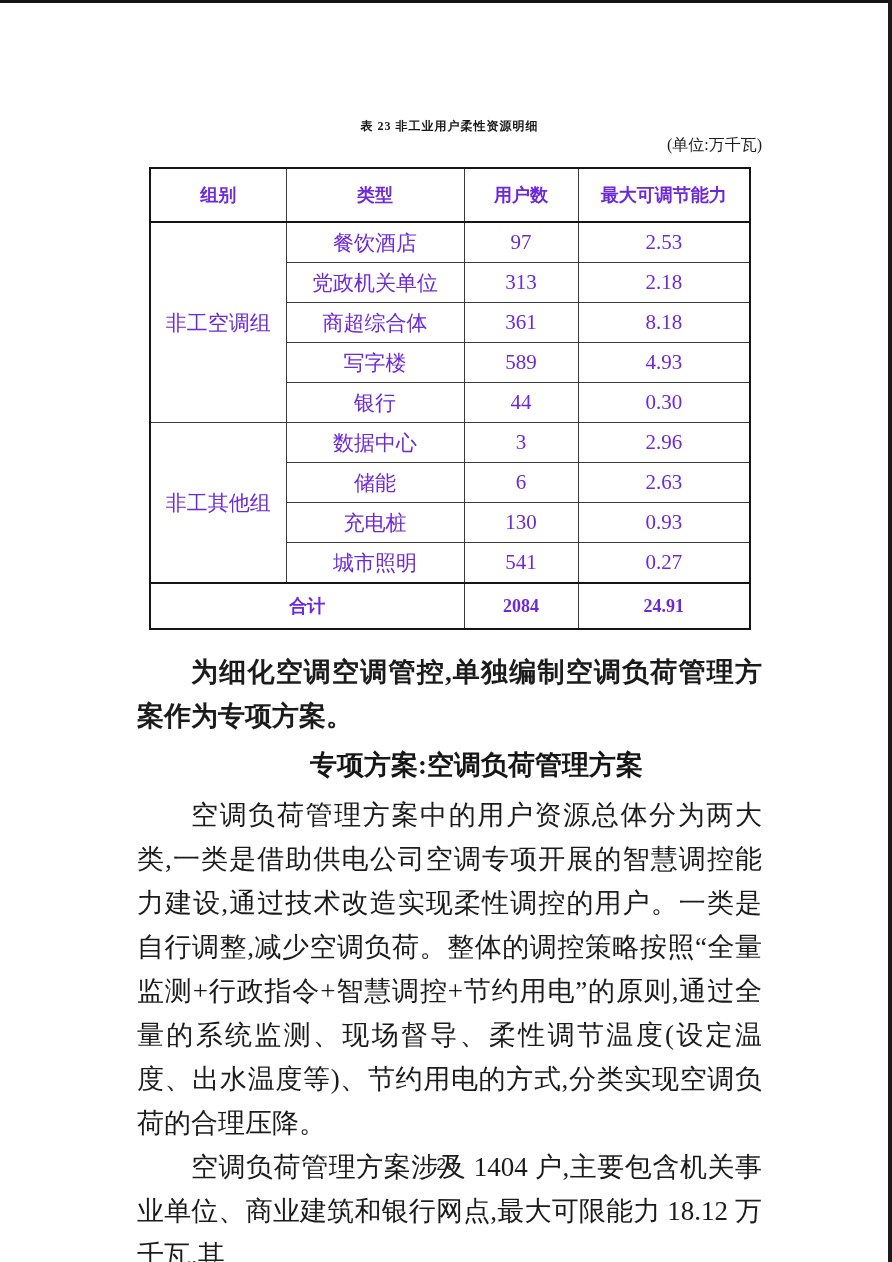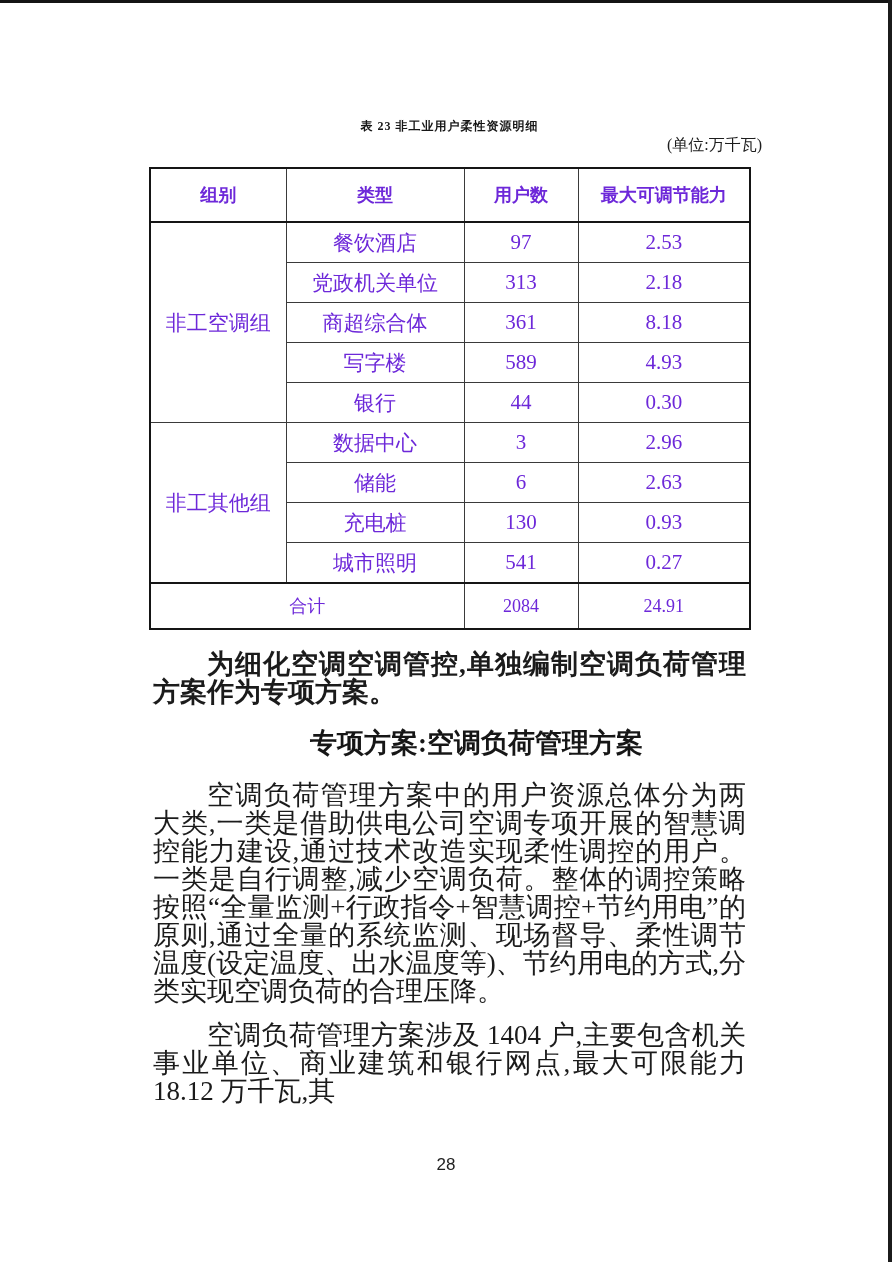--- a/index.html
+++ b/index.html
@@ -54,31 +54,31 @@
   table.res-table thead th {
     height: 52px;
     font-size: 18px;
     font-weight: bold;
     border-bottom: 2px solid #151515;
   }
   table.res-table tbody td { height: 39px; font-size: 21px; }
   table.res-table tfoot td {
     height: 44px;
     font-size: 18px;
-    font-weight: normal;
+    font-weight: bold;
     border-top: 2px solid #151515;
   }
   .body-text { margin-top: 20px; }
   .para {
     font-size: 27px;
-    line-height: 28px;
+    line-height: 44px;
     text-align: justify;
     text-justify: inter-ideograph;
     text-indent: 2em;
-    margin: 16px;
+    margin: 0;
     color: #1b1b1b;
     font-family: Liberation Serif, serif;
   }
   .para.bold, .sub-heading { font-weight: bold; }
   .sub-heading {
     font-size: 27px;
     line-height: 42.5px;
     text-indent: 2em;
     margin: 6px;
     color: #161616;

